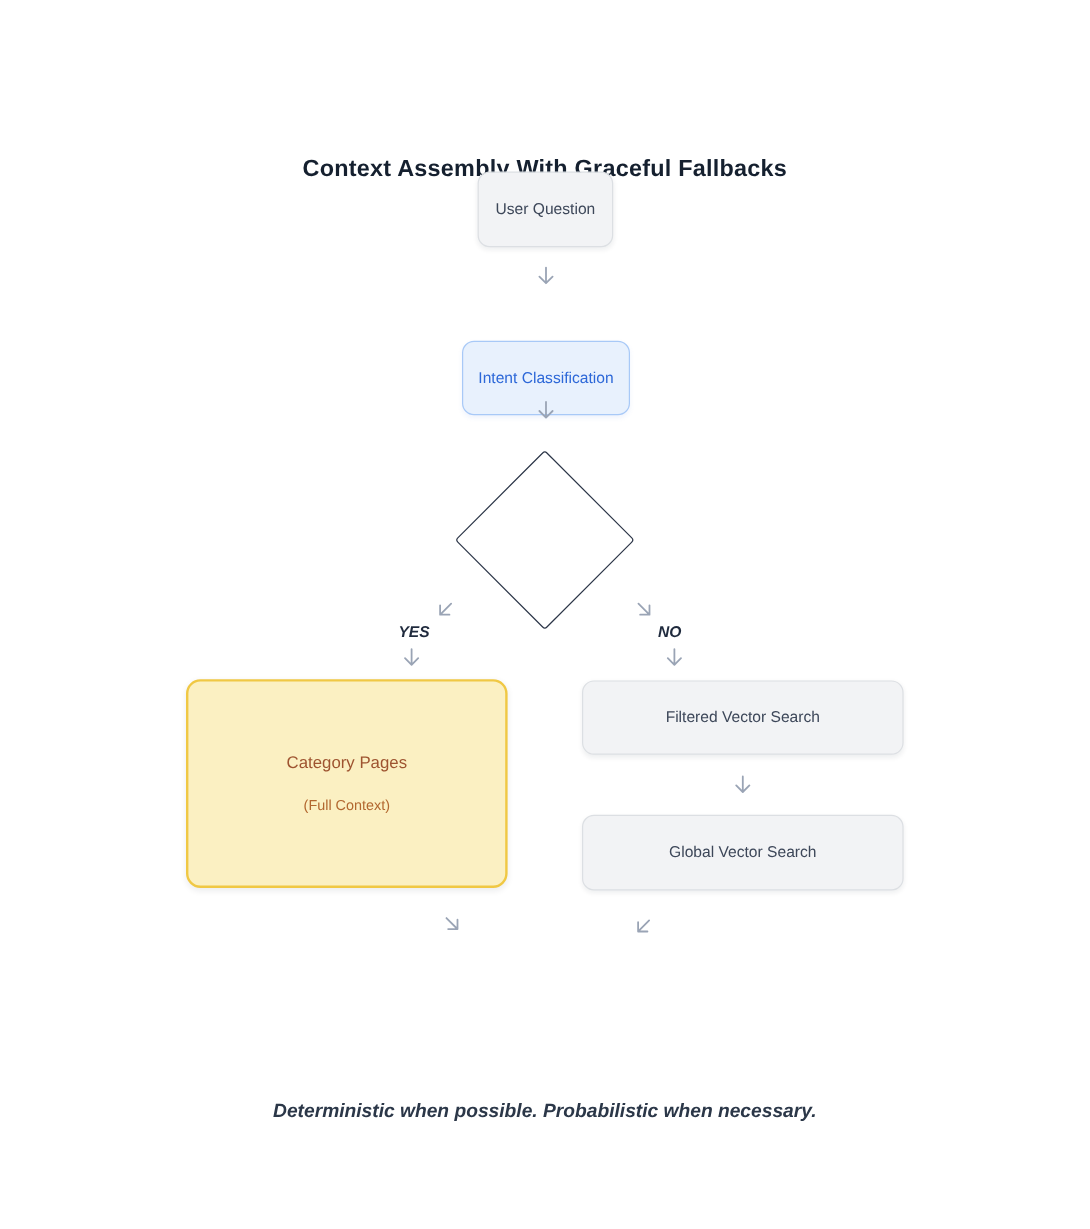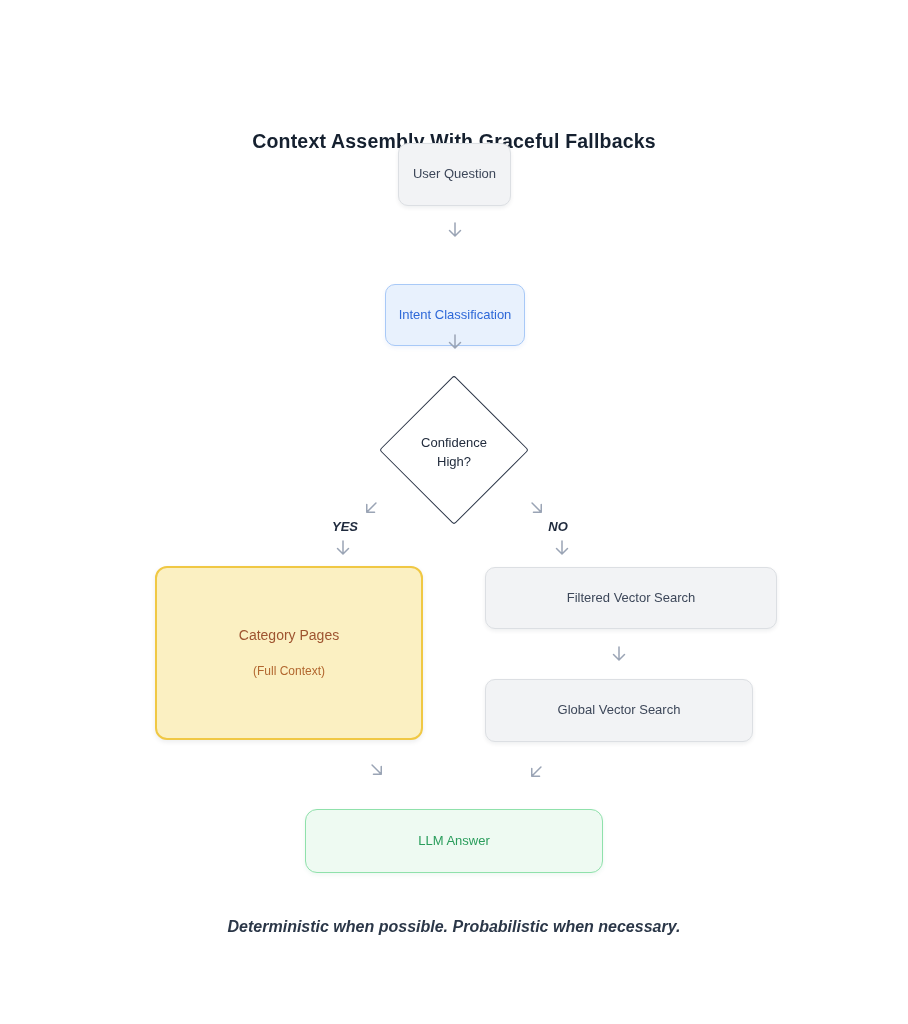--- a/index.html
+++ b/index.html
@@ -77,21 +77,21 @@
     background: #eefaf2;
     border: 1.5px solid #8fe1ab;
     border-radius: 12px;
     color: #2a9d5c;
     box-shadow: 0 2px 4px rgba(42, 157, 92, 0.08);
   }
 
   .node-user-question   { left: 398px; top: 143px; width: 113px; height: 63px; }
   .node-intent          { left: 385px; top: 256px; width: 140px; height: 62px; }
   .node-category        { left: 155px; top: 566px; width: 268px; height: 174px; justify-content: center; }
-  .node-filtered        { left: 485px; top: 567px; width: 292px; height: 62px; }
+  .node-filtered        { left: 485px; top: 567px; width: 268px; height: 62px; }
   .node-global          { left: 485px; top: 679px; width: 268px; height: 63px; }
   .node-llm             { left: 305px; top: 809px; width: 298px; height: 64px; }
 
   .node-sublabel {
     font-size: 12px;
     margin-top: 17px;
     color: #b2672f;
   }
 
   .diamond-shape {
@@ -169,24 +169,20 @@
     <span>Intent Classification</span>
   </div>
 
   <div class="arrow arrow-intent-dec">
     <svg width="16" height="18" viewBox="0 0 16 18">
         <path d="M8 2v12M2.5 9.5 8 15l5.5-5.5" fill="none" stroke="#9aa4b5" stroke-width="1.5" stroke-linecap="round" stroke-linejoin="round"></path>
       </svg>
   </div>
 
   <div class="diamond-shape"></div>
-  <div class="diamond-label">
-    <div>Confidence</div>
-    <div>High?</div>
-  </div>
 
   <div class="arrow arrow--dl arrow-dec-yes">
     <svg width="16" height="18" viewBox="0 0 16 18">
         <path d="M8 2v12M2.5 9.5 8 15l5.5-5.5" fill="none" stroke="#9aa4b5" stroke-width="1.5" stroke-linecap="round" stroke-linejoin="round"></path>
       </svg>
   </div>
   <div class="arrow arrow--dr arrow-dec-no">
     <svg width="16" height="18" viewBox="0 0 16 18">
         <path d="M8 2v12M2.5 9.5 8 15l5.5-5.5" fill="none" stroke="#9aa4b5" stroke-width="1.5" stroke-linecap="round" stroke-linejoin="round"></path>
       </svg>
@@ -229,19 +225,16 @@
     <svg width="16" height="18" viewBox="0 0 16 18">
         <path d="M8 2v12M2.5 9.5 8 15l5.5-5.5" fill="none" stroke="#9aa4b5" stroke-width="1.5" stroke-linecap="round" stroke-linejoin="round"></path>
       </svg>
   </div>
   <div class="arrow arrow--dl arrow-glob-llm">
     <svg width="16" height="18" viewBox="0 0 16 18">
         <path d="M8 2v12M2.5 9.5 8 15l5.5-5.5" fill="none" stroke="#9aa4b5" stroke-width="1.5" stroke-linecap="round" stroke-linejoin="round"></path>
       </svg>
   </div>
 
-  <div class="node node--green node-llm">
-    <span>LLM Answer</span>
-  </div>
 
   <div class="caption">Deterministic when possible. Probabilistic when necessary.</div>
 
 </div>
 
 </body></html>

